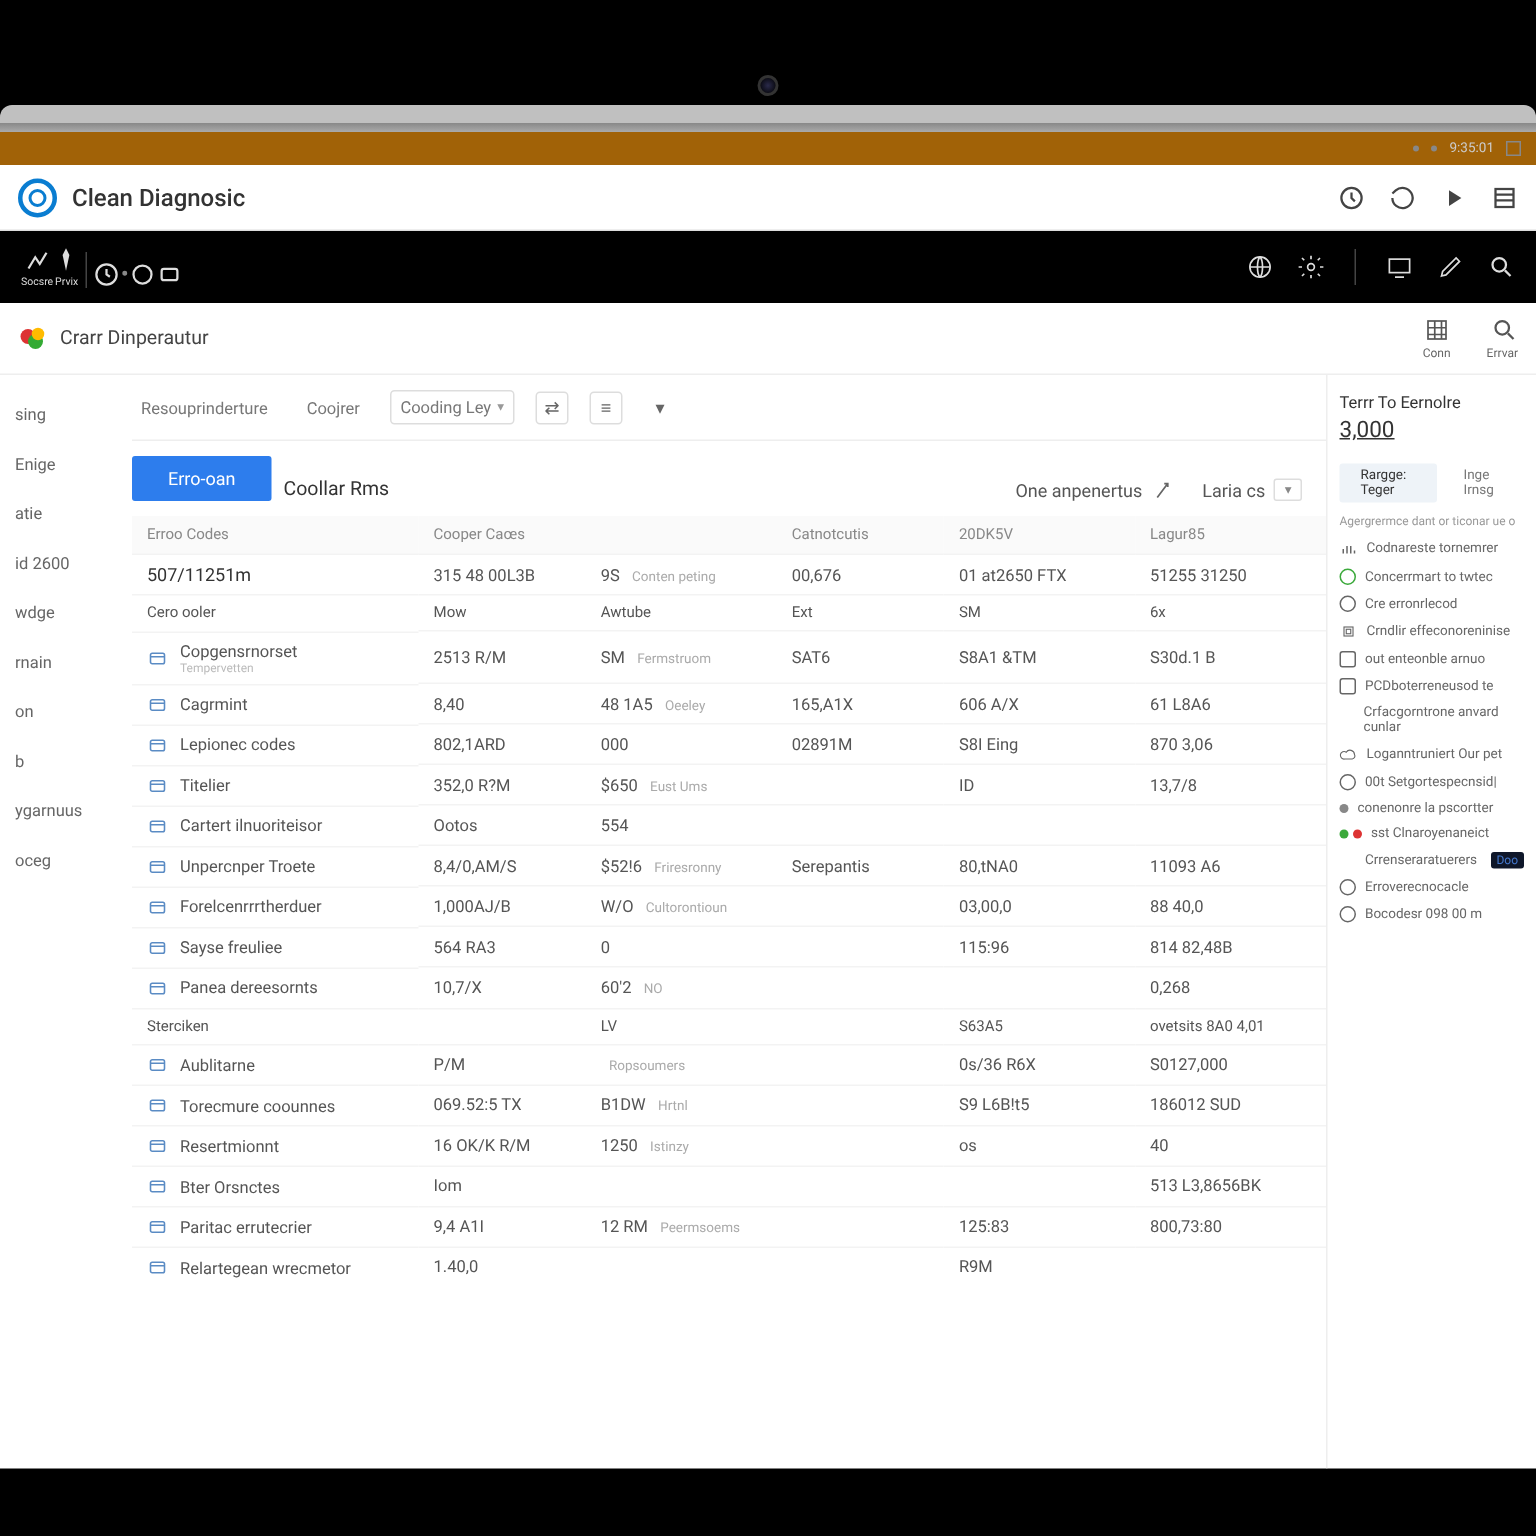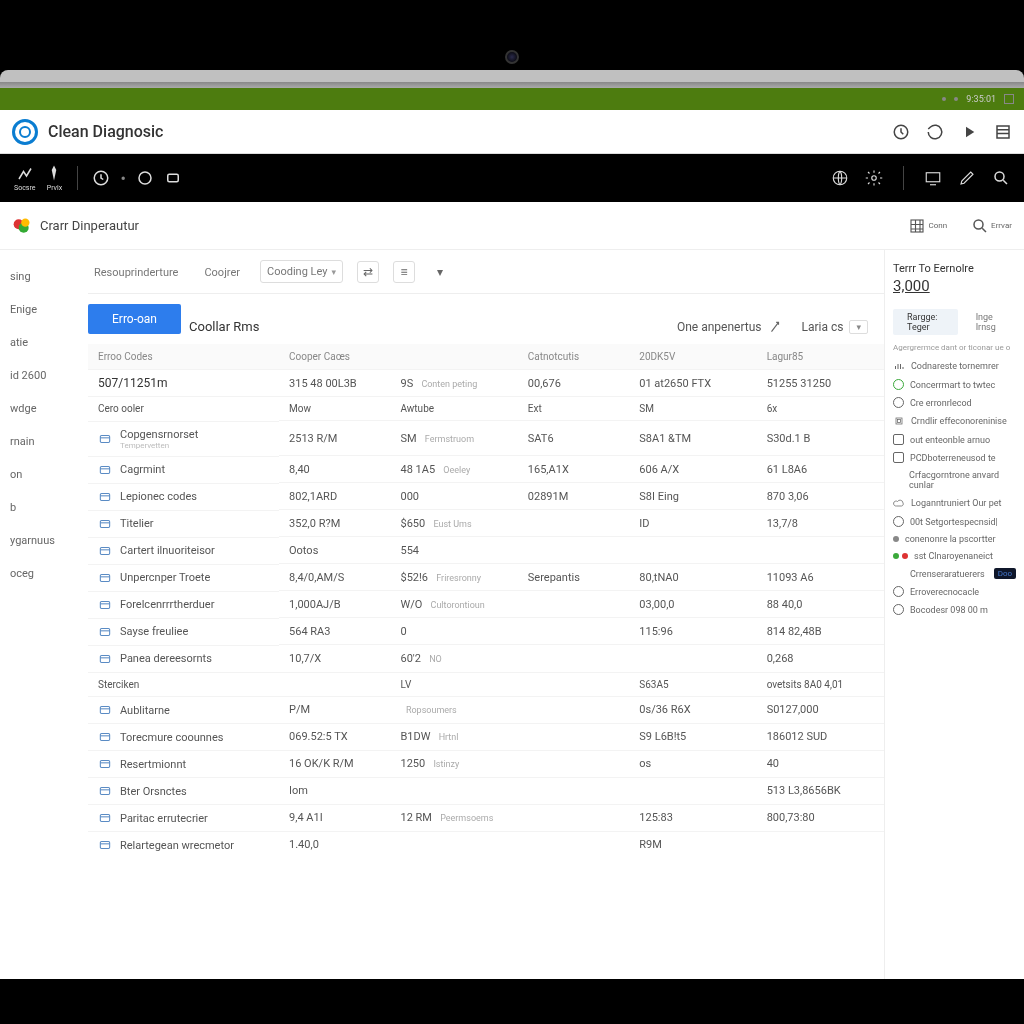--- a/index.html
+++ b/index.html
@@ -1,38 +1,38 @@
 <!DOCTYPE html>
 <html><head>
 <meta charset="utf-8">
 <style>
 *{margin:0;padding:0;box-sizing:border-box;font-family:-apple-system,BlinkMacSystemFont,"Segoe UI",Roboto,sans-serif}
 body{background:#000;width:1024px;height:1024px;overflow:hidden}
 .device{position:absolute;top:70px;left:0;right:0;bottom:45px;background:#fff;border-top:18px solid #c0c0c0;border-radius:8px 8px 0 0}
 .bezel{position:absolute;top:-6px;left:0;right:0;height:6px;background:linear-gradient(#888,#aaa)}
 .camera{position:absolute;top:-38px;left:50%;transform:translateX(-50%);width:14px;height:14px;background:radial-gradient(#2a2a4a,#000);border-radius:50%;border:2px solid #333}
-.sysbar{background:#4d7c0f;height:22px;display:flex;justify-content:flex-end;align-items:center;padding:0 10px;gap:8px;color:#ccc;font-size:9px}
+.sysbar{background:#a16207;height:22px;display:flex;justify-content:flex-end;align-items:center;padding:0 10px;gap:8px;color:#ccc;font-size:9px}
 .sysbar .dot{width:4px;height:4px;background:#888;border-radius:50%}
 .titlebar{height:44px;display:flex;align-items:center;padding:0 12px;gap:10px;border-bottom:1px solid #ddd}
 .logo-ring{width:26px;height:26px;border:3px solid #0a7dd1;border-radius:50%;position:relative}
 .logo-ring::after{content:"";position:absolute;inset:4px;border:2px solid #0a7dd1;border-radius:50%}
 .title-text{font-size:16px;color:#333;font-weight:500}
 .titlebar-right{margin-left:auto;display:flex;gap:16px;color:#444}
 .titlebar-right svg{width:18px;height:18px}
 .toolbar{height:48px;background:#000;display:flex;align-items:center;padding:0 14px;gap:14px;color:#ddd}
-.toolbar .tb-left{display:flex;gap:10px;align-items:center}
+.toolbar .tb-left{display:flex;align-items:flex-end}
 .toolbar .tb-item{display:flex;flex-direction:column;align-items:center;font-size:7px;gap:2px}
 .toolbar svg{width:18px;height:18px}
 .toolbar .tb-sep{width:1px;height:24px;background:#444;margin:0 4px}
 .toolbar .tb-right{margin-left:auto;display:flex;gap:16px;align-items:center}
 .subheader{height:48px;display:flex;align-items:center;padding:0 12px;border-bottom:1px solid #eee}
 .sub-logo{width:20px;height:20px;margin-right:8px}
 .sub-title{font-size:13px;color:#444}
 .sub-right{margin-left:auto;display:flex;gap:24px}
-.sub-ico{display:flex;flex-direction:row;align-items:center;font-size:8px;color:#666;gap:2px}
+.sub-ico{display:flex;flex-direction:column;align-items:flex-end;font-size:8px;color:#666;gap:2px}
 .sub-ico svg{width:18px;height:18px}
 .content{display:flex;height:calc(100% - 162px)}
 .sidebar{width:70px;padding:18px 6px;display:flex;flex-direction:column;gap:16px}
 .sidebar-item{font-size:11px;color:#666;cursor:pointer;padding:2px 4px}
 .main{flex:1;padding:0 0 0 18px;overflow:hidden;display:flex;gap:0}
 .table-area{flex:1;min-width:0}
 .tabs-row{display:flex;align-items:flex-end;gap:14px;padding:10px 0;font-size:11px;color:#777}
 .tab-btn{padding:4px 6px;cursor:pointer}
 .tab-btn.boxed{border:1px solid #ddd;border-radius:3px;display:flex;gap:4px;align-items:center}
 .tab-btn.boxed.with-chev::after{content:"▾";font-size:9px;color:#999}

